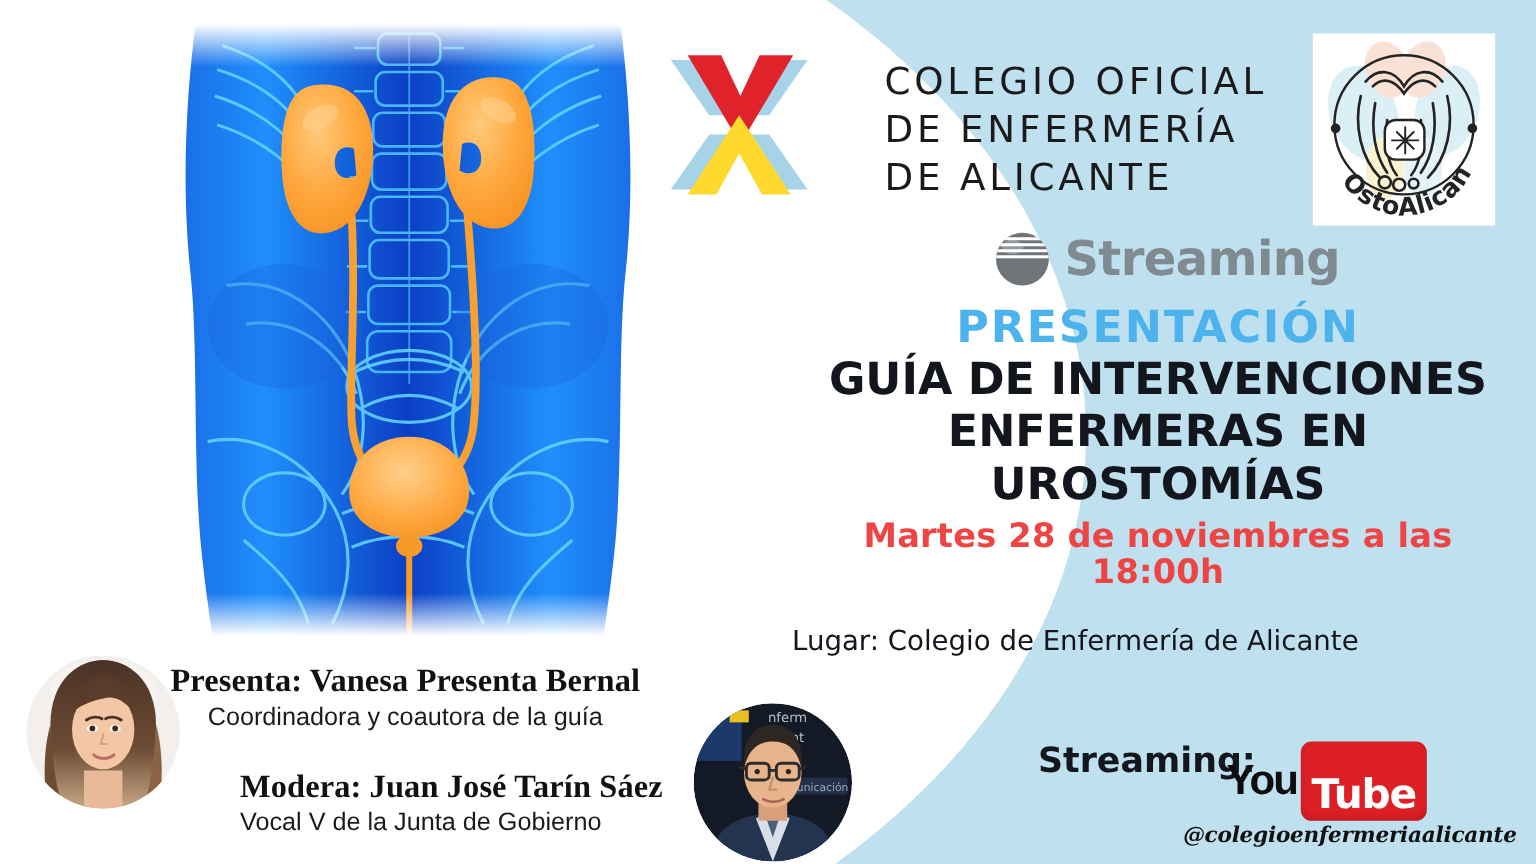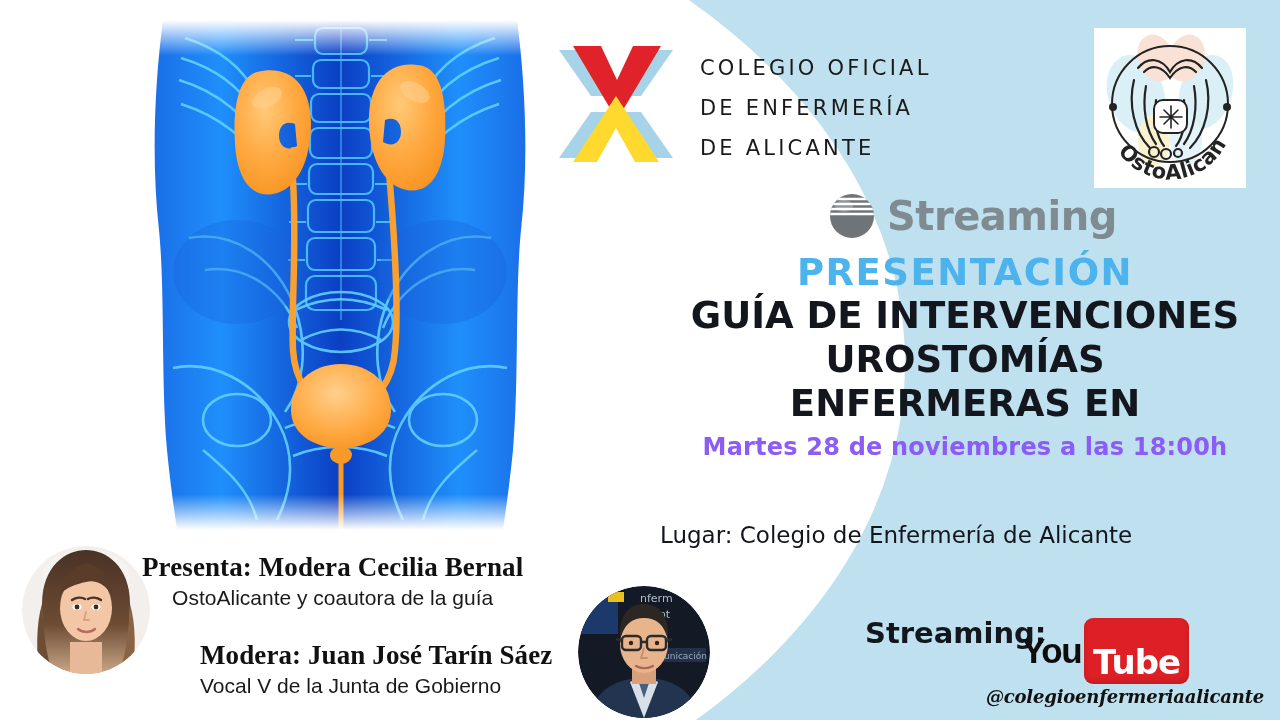--- a/index.html
+++ b/index.html
@@ -36,24 +36,24 @@
   }
   .anatomy svg { display:block; width:100%; height:100%; }
 
   
   .college-logo {
     position:absolute; left:557px; top:36px; width:118px; height:132px; z-index:4;
   }
   .college-logo svg { display:block; width:100%; height:100%; }
 
   .college-text {
-    position:absolute; left:700px; top:48px; z-index:4;
+    position:absolute; left:737px; top:48px; z-index:4;
     color:#1a1a1a;
     font-family:"DejaVu Sans", sans-serif;
-    font-size:21px;
+    font-size:31px;
     line-height:40px;
     letter-spacing:3.2px;
     font-weight:400;
     white-space:nowrap;
   }
 
   
   .osto-logo {
     position:absolute; left:1094px; top:28px; width:152px; height:160px;
     background:#ffffff; z-index:4; overflow:hidden;
@@ -84,21 +84,21 @@
     letter-spacing:1.5px; line-height:42px;
   }
   .title-line {
     font-family:"DejaVu Sans", sans-serif;
     font-size:37px; font-weight:bold; color:#13161c;
     letter-spacing:0px; line-height:44px;
   }
   .datetime {
     margin-top:6px;
     font-family:"DejaVu Sans", sans-serif;
-    font-size:24px; font-weight:bold; color:#8b5cf6;
+    font-size:28px; font-weight:bold; color:#ef4444;
     letter-spacing:0.2px; line-height:30px;
   }
 
   
   .venue {
     position:absolute; left:660px; top:522px; width:610px; z-index:5;
     font-family:"DejaVu Sans", sans-serif;
     font-size:23px; font-weight:normal; color:#13161c;
     letter-spacing:0px;
   }
@@ -359,22 +359,22 @@
           <ellipse cx="16" cy="14" rx="9" ry="6" fill="#ffffff" opacity="0.25"></ellipse>
         </g>
       </svg>
     </div>
     <div class="coloplast-word">Streaming</div>
   </div>
 
   <div class="headline">
     <div class="kicker">PRESENTACIÓN</div>
     <div class="title-line">GUÍA DE INTERVENCIONES</div>
+    <div class="title-line">ENFERMERAS EN</div>
     <div class="title-line">UROSTOMÍAS</div>
-    <div class="title-line">ENFERMERAS EN</div>
     <div class="datetime">Martes 28 de noviembres a las 18:00h</div>
   </div>
 
   <div class="venue">Lugar: Colegio de Enfermería de Alicante</div>
 
   <div class="streaming-label">Streaming:</div>
   <div class="yt-logo">
     <span class="yt-you">You</span>
     <span class="yt-box">
       <span class="yt-tube">Tube</span>
@@ -460,22 +460,22 @@
         <circle cx="53" cy="57" r="2.2" fill="#2f2418"></circle>
         <circle cx="79" cy="57" r="2.2" fill="#2f2418"></circle>
 
         <path d="M66,62 L63,72 L69,72" stroke="#c98f68" stroke-width="1.8" fill="none" stroke-linecap="round"></path>
         <path d="M58,80 C63,83 70,83 75,80" stroke="#a8655a" stroke-width="2.2" fill="none" stroke-linecap="round"></path>
       </g>
     </svg>
   </div>
 
   <div class="presenter-block p1">
-    <div class="p-name">Presenta: Modera Cecilia Bernal</div>
-    <div class="p-role">OstoAlicante y coautora de la guía</div>
+    <div class="p-name">Presenta: Vanesa Presenta Bernal</div>
+    <div class="p-role">Coordinadora y coautora de la guía</div>
   </div>
 
   <div class="presenter-block p2">
     <div class="p-name">Modera: Juan José Tarín Sáez</div>
     <div class="p-role">Vocal V de la Junta de Gobierno</div>
   </div>
 
 </div>
 
 </body></html>

